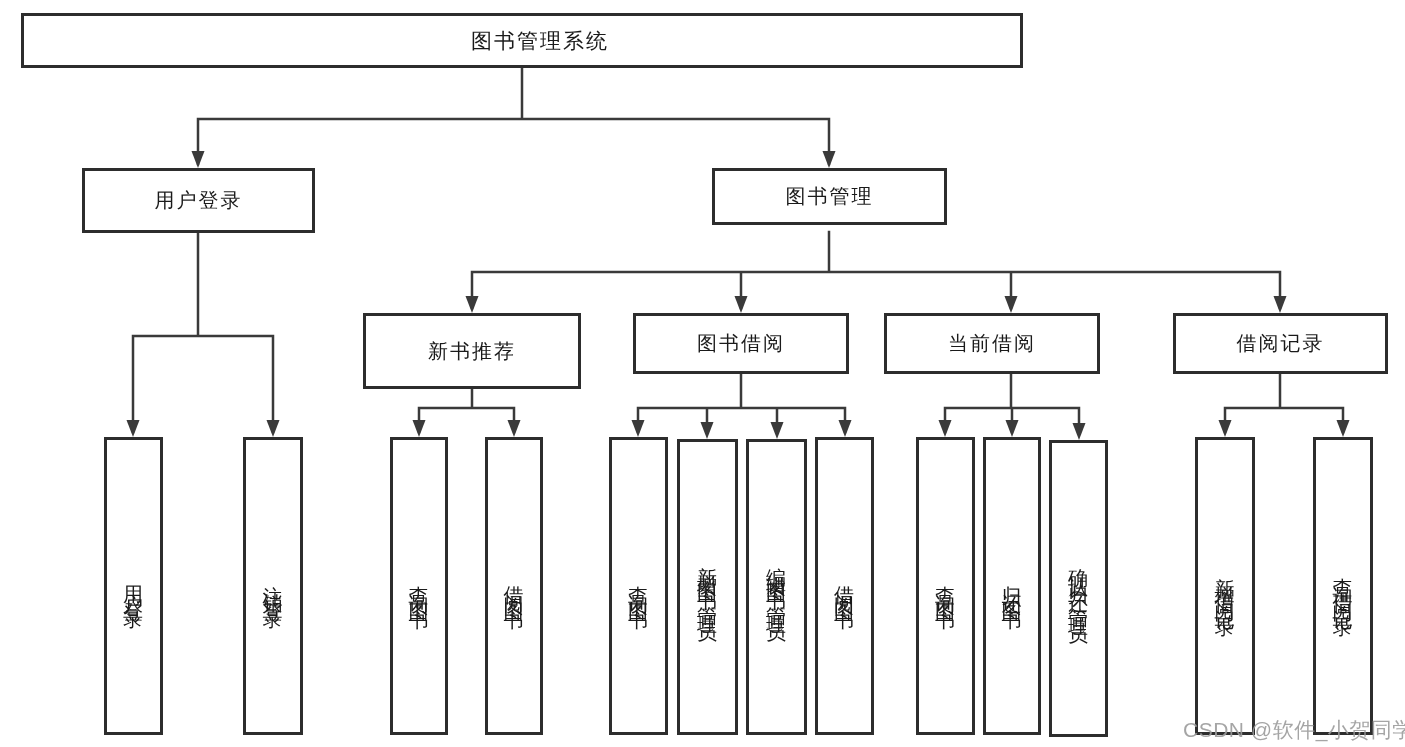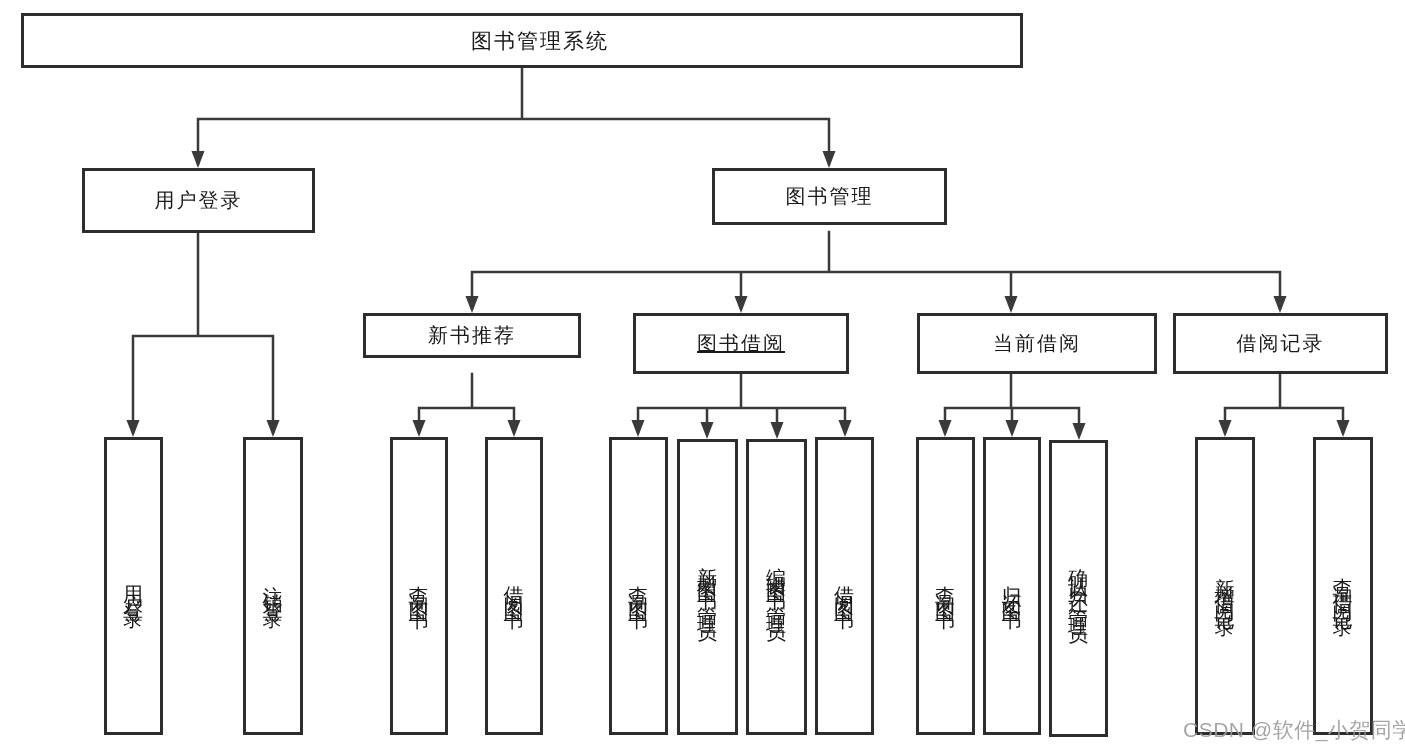--- a/index.html
+++ b/index.html
@@ -86,23 +86,23 @@
       <path d="M1218.5 420 L1231.5 420 L1225 437 Z"></path>
       <path d="M1336.5 420 L1349.5 420 L1343 437 Z"></path>
     </g>
   </svg>
 
   <div class="box root" style="left:21px; top:13px; width:1002px; height:55px;">图书管理系统</div>
 
   <div class="box" style="left:82px; top:168px; width:233px; height:65px;">用户登录</div>
   <div class="box" style="left:712px; top:168px; width:235px; height:57px;">图书管理</div>
 
-  <div class="box" style="left:363px; top:313px; width:218px; height:45px;">新书推荐</div>
-  <div class="box" style="left:633px; top:313px; width:216px; height:61px;text-decoration:underline;">图书借阅</div>
-  <div class="box" style="left:917px; top:313px; width:240px; height:61px;">当前借阅</div>
+  <div class="box" style="left:363px; top:313px; width:218px; height:76px;">新书推荐</div>
+  <div class="box" style="left:633px; top:313px; width:216px; height:61px;">图书借阅</div>
+  <div class="box" style="left:884px; top:313px; width:216px; height:61px;">当前借阅</div>
   <div class="box" style="left:1173px; top:313px; width:215px; height:61px;">借阅记录</div>
 
   <div class="box leaf" style="left:104px; top:437px; width:59px; height:298px;">用户登录</div>
   <div class="box leaf" style="left:243px; top:437px; width:60px; height:298px;">注销登录</div>
 
   <div class="box leaf" style="left:390px; top:437px; width:58px; height:298px;">查询图书</div>
   <div class="box leaf" style="left:485px; top:437px; width:58px; height:298px;">借阅图书</div>
 
   <div class="box leaf" style="left:609px; top:437px; width:59px; height:298px;">查询图书</div>
   <div class="box leaf" style="left:677px; top:439px; width:61px; height:296px;">新增图书（管理员）</div>

